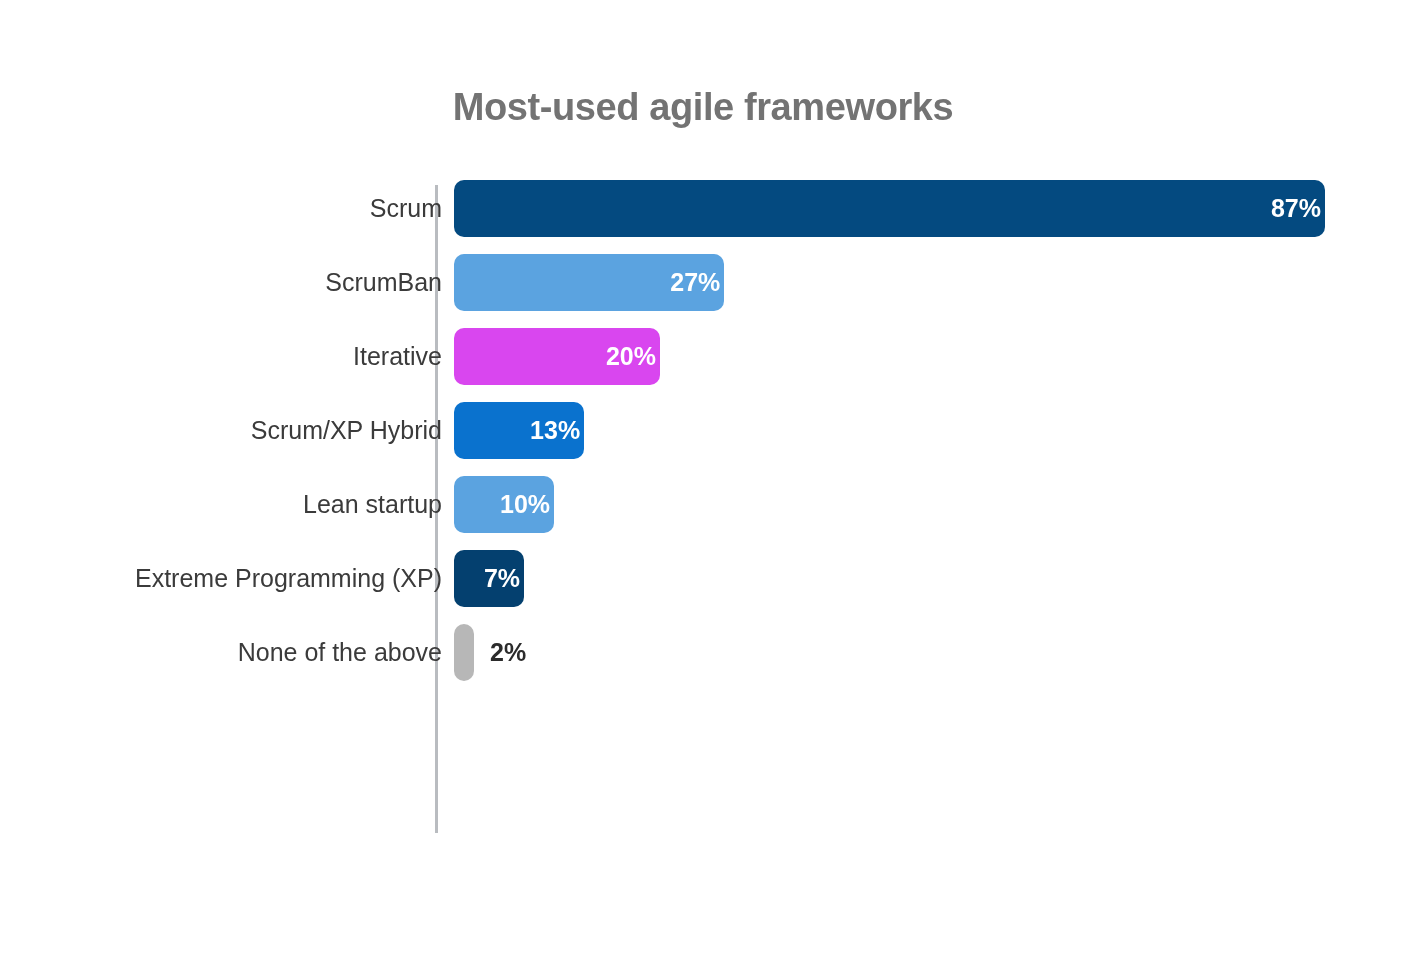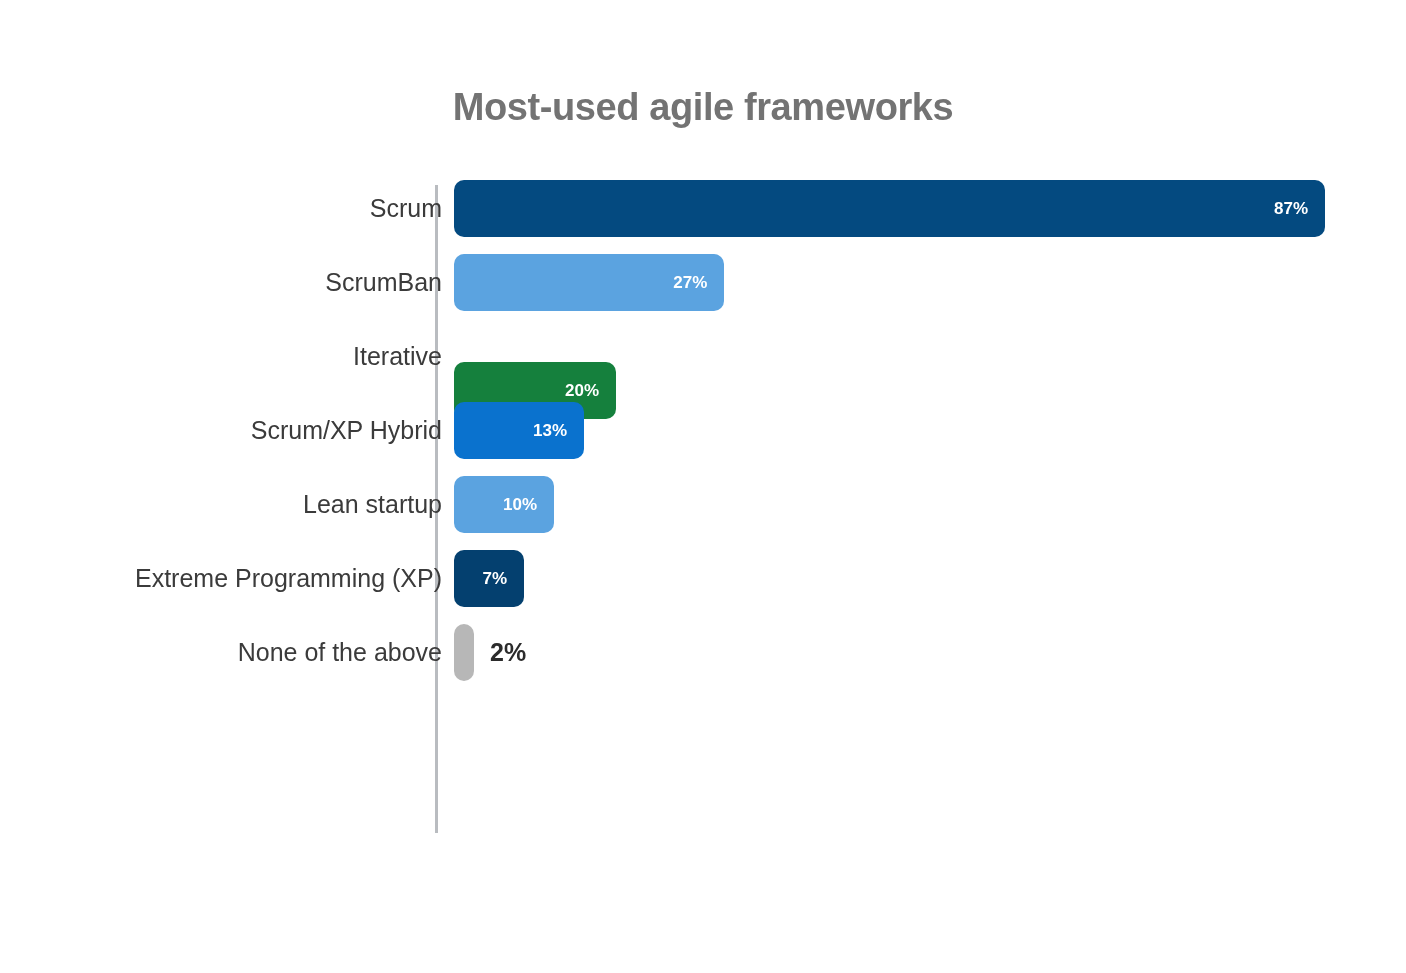--- a/index.html
+++ b/index.html
@@ -94,23 +94,23 @@
     display: flex;
     align-items: center;
     justify-content: flex-end;
   }
   .bar.pill {
     border-radius: 14px;
   }
 
   .bar-value-inside {
     color: #ffffff;
-    font-size: 17px;
-    font-weight: bold;
-    padding-right: 17px;
+    font-size: 25px;
+    font-weight: bold;
+    padding-right: 4px;
     white-space: nowrap;
   }
 
   .bar-value-outside {
     position: absolute;
     top: 0;
     height: 57px;
     line-height: 57px;
     font-size: 25px;
     font-weight: bold;
@@ -152,21 +152,21 @@
           <div class="cat-label">ScrumBan</div>
           <div class="bar-track">
             <div class="bar" style="width: 270.31px; background: rgb(91, 163, 224);">
               <span class="bar-value-inside">27%</span>
             </div>
           </div>
         </div>
         <div class="bar-row">
           <div class="cat-label">Iterative</div>
           <div class="bar-track">
-            <div class="bar" style="width: 162px; background: #15803d; margin-top: 34px;">
+            <div class="bar" style="width: 206px; background: #d946ef;">
               <span class="bar-value-inside">20%</span>
             </div>
           </div>
         </div>
         <div class="bar-row">
           <div class="cat-label">Scrum/XP Hybrid</div>
           <div class="bar-track">
             <div class="bar" style="width: 130.149px; background: rgb(10, 114, 206);">
               <span class="bar-value-inside">13%</span>
             </div>

